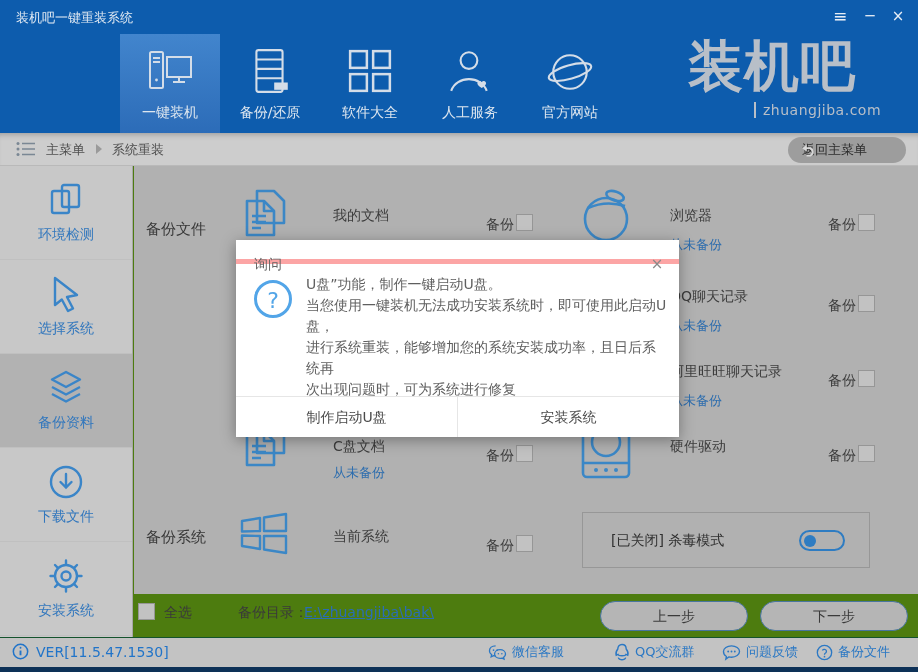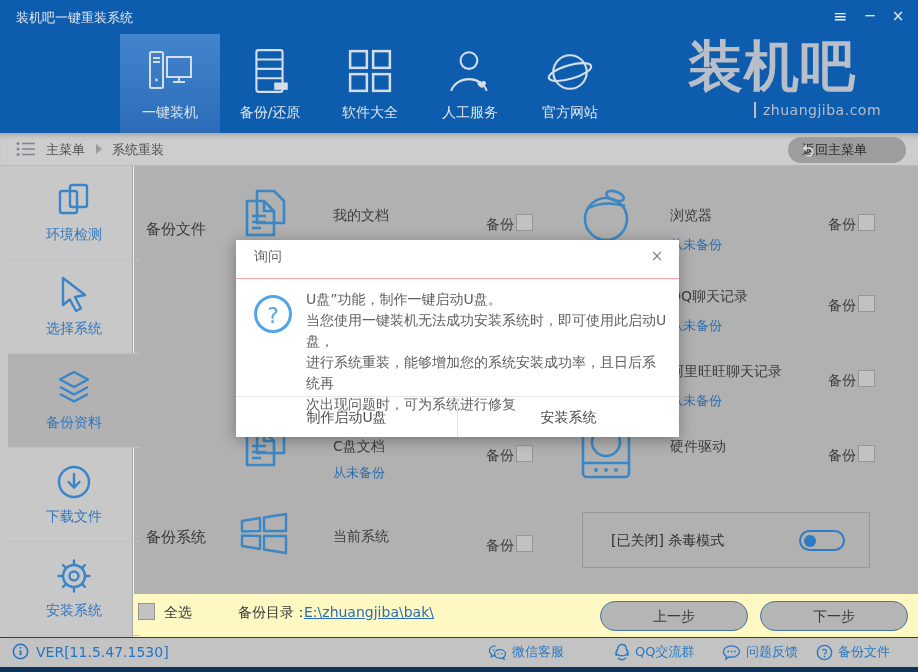--- a/index.html
+++ b/index.html
@@ -1,18 +1,18 @@
 <!DOCTYPE html>
 <html><head>
 <meta charset="utf-8">
 <style>
   * { margin:0; padding:0; box-sizing:border-box; }
   html,body { width:918px; height:672px; }
   body { font-family:"DejaVu Sans","Liberation Sans",sans-serif; }
-  .window { position:relative; width:918px; height:672px; overflow:hidden; background:#fef9c3; }
+  .window { position:relative; width:918px; height:672px; overflow:hidden; background:#4d7c0f; }
 
   
   .titlebar { position:absolute; left:0; top:0; width:918px; height:34px; background:#0d5cad; z-index:5; }
   .app-title { position:absolute; left:16px; top:9px; font-size:13px; color:#dfe8f2; }
   .win-ctl { position:absolute; top:4px; width:24px; height:24px; text-align:center; line-height:24px; color:#e8eef6; font-size:15px; cursor:default; }
   .win-menu { right:66px; font-size:17px; }
   .win-min  { right:36px; }
   .win-close{ right:8px; }
 
   
@@ -36,21 +36,21 @@
       border-left:6px solid #9a9a9a; border-top:5px solid transparent; border-bottom:5px solid transparent; }
   .crumb-current { position:absolute; left:112px; top:8px; font-size:13px; color:#4f4f4f; }
   .back-btn { position:absolute; right:12px; top:4px; width:118px; height:26px; background:#9d9d9d;
       border-radius:13px; cursor:pointer; color:#2c2c2c; font-size:13px; text-align:left; line-height:26px;
       padding-left:14px; }
   .back-btn svg { position:absolute; left:12px; top:6px; }
 
   
   .sidebar { position:absolute; left:0; top:166px; width:133px; height:471px; background:#c8c8c8;
       border-right:1px solid #a6a6a6; z-index:2; }
-  .side-item { position:relative; width:100%; height:94px; border-bottom:1px solid #c0c0c0; cursor:pointer;margin-left:8px; }
+  .side-item { position:relative; width:100%; height:94px; border-bottom:1px solid #c0c0c0; cursor:pointer; }
   .side-item.selected { background:#b2b2b2; }
   .side-item svg { position:absolute; left:50%; top:14px; transform:translateX(-50%); }
   .side-label { position:absolute; left:0; top:60px; width:100%; text-align:center; font-size:14px; color:#3277bd; }
 
   
   .content { position:absolute; left:134px; top:166px; width:784px; height:428px; background:#b1b1b1; z-index:1; }
   .sec-label { position:absolute; font-size:15px; color:#383838; }
   .nm { position:absolute; font-size:14px; color:#3d3d3d; }
   .bk { position:absolute; font-size:14px; color:#3d3d3d; }
   .cb { position:absolute; width:17px; height:17px; background:#c2c2c2; border:1px solid #969696; cursor:pointer; }
@@ -62,21 +62,21 @@
       border-radius:11px; cursor:pointer; }
   .toggle-knob { position:absolute; left:3px; top:2.5px; width:12px; height:12px; border-radius:50%; background:#2e7cc2; }
   .lbl { position:absolute; font-size:14px; color:#3a3a3a; }
   .dir-link { position:absolute; font-size:14px; color:#2a6db5; text-decoration:underline; cursor:pointer; }
   .pill-btn { position:absolute; width:148px; height:30px; border:1px solid #48759e; border-radius:15px;
       background:#b5b5b5; font-size:14px; color:#3a3a3a; text-align:center; line-height:28px; cursor:pointer; }
 
   
   .dialog { position:absolute; left:236px; top:240px; width:443px; height:197px; background:#ffffff;
       box-shadow:0 3px 14px rgba(0,0,0,.35); z-index:50; }
-  .dlg-titlebar { position:relative; height:39px; border-bottom:1px solid #fca5a5; }
+  .dlg-titlebar { position:relative; height:16px; border-bottom:5px solid #fca5a5;margin-top:8px; }
   .dlg-title { position:absolute; left:18px; top:8px; font-size:14px; color:#666; }
   .dlg-close { position:absolute; right:12px; top:6px; width:20px; height:20px; text-align:center; line-height:20px;
       color:#8a8a8a; font-size:15px; cursor:pointer; }
   .dlg-body { position:relative; height:124px; }
   .q-icon { position:absolute; left:18px; top:16px; width:38px; height:38px; border:3px solid #52a5e8;
       border-radius:50%; color:#52a5e8; font-size:22px; text-align:center; line-height:36px; }
   .dlg-text { position:absolute; left:70px; top:10px; width:362px; font-size:14px; color:#5f5f5f; line-height:21px; }
   .dlg-footer { position:absolute; left:0; bottom:0; width:100%; height:41px; border-top:1px solid #e6e6e6; display:flex; }
   .dlg-btn { flex:1; text-align:center; line-height:40px; font-size:14px; color:#4a4a4a; cursor:pointer; }
   .dlg-btn:first-child { border-right:1px solid #e6e6e6; }

